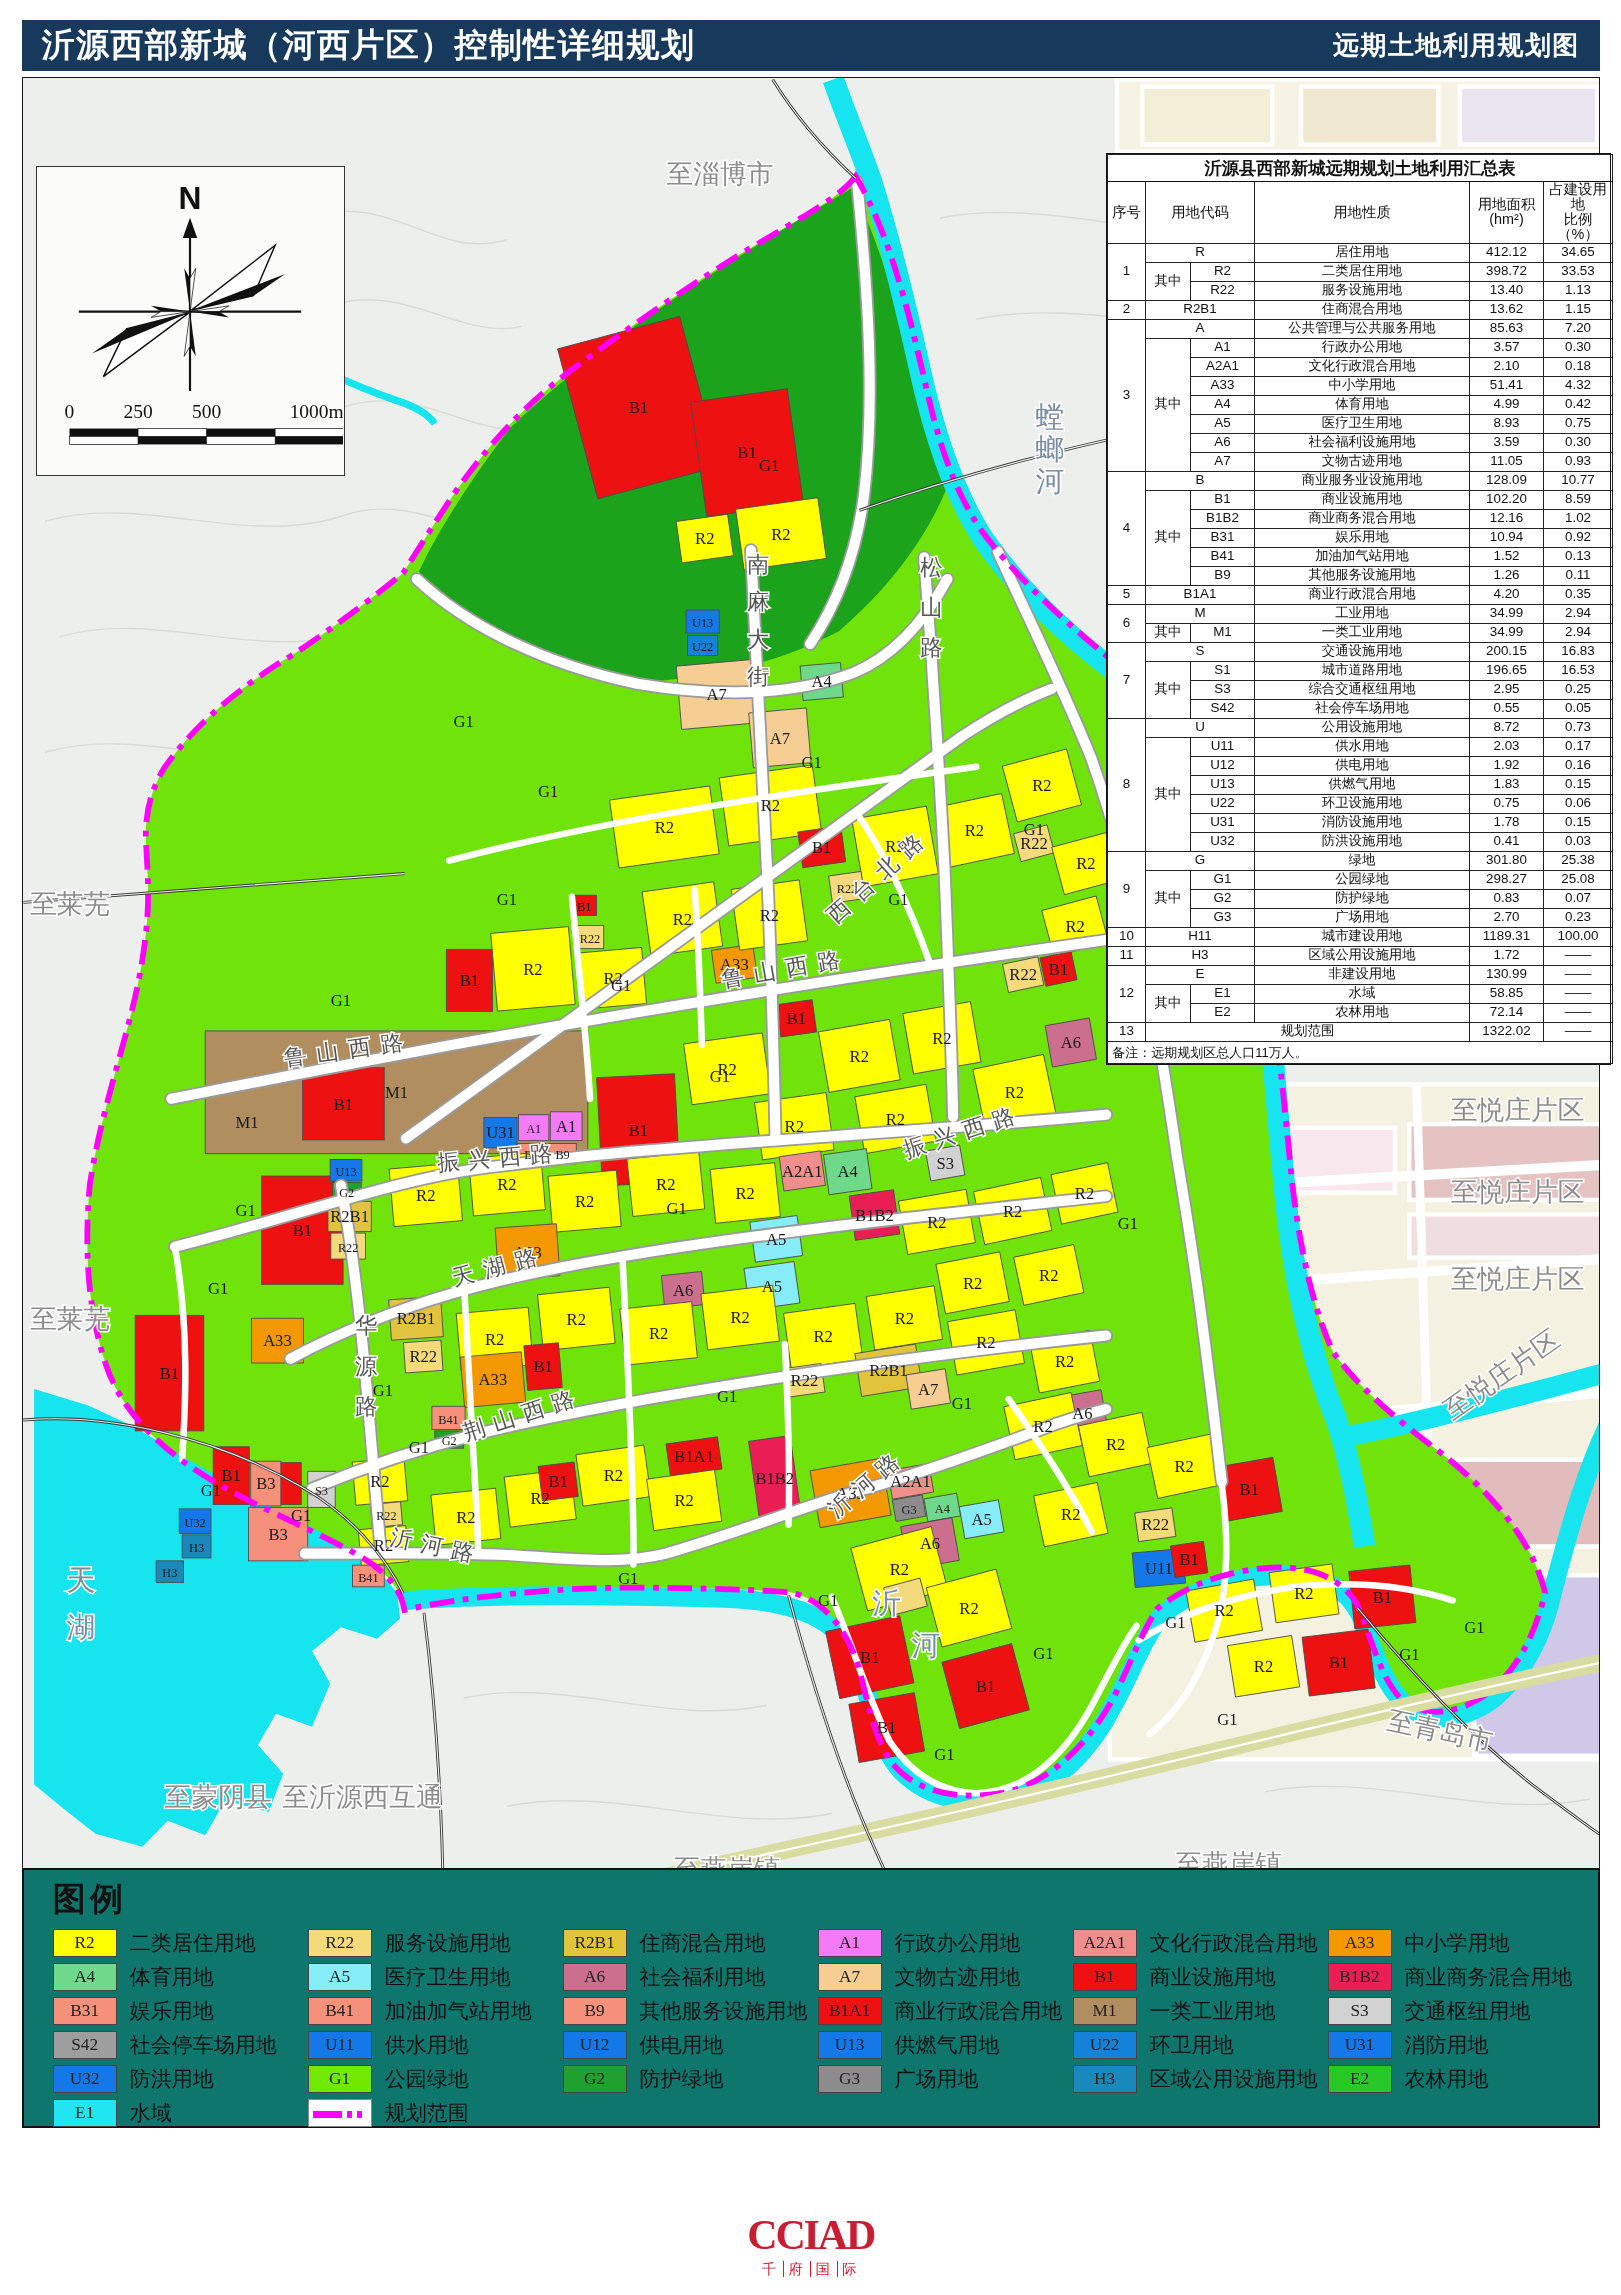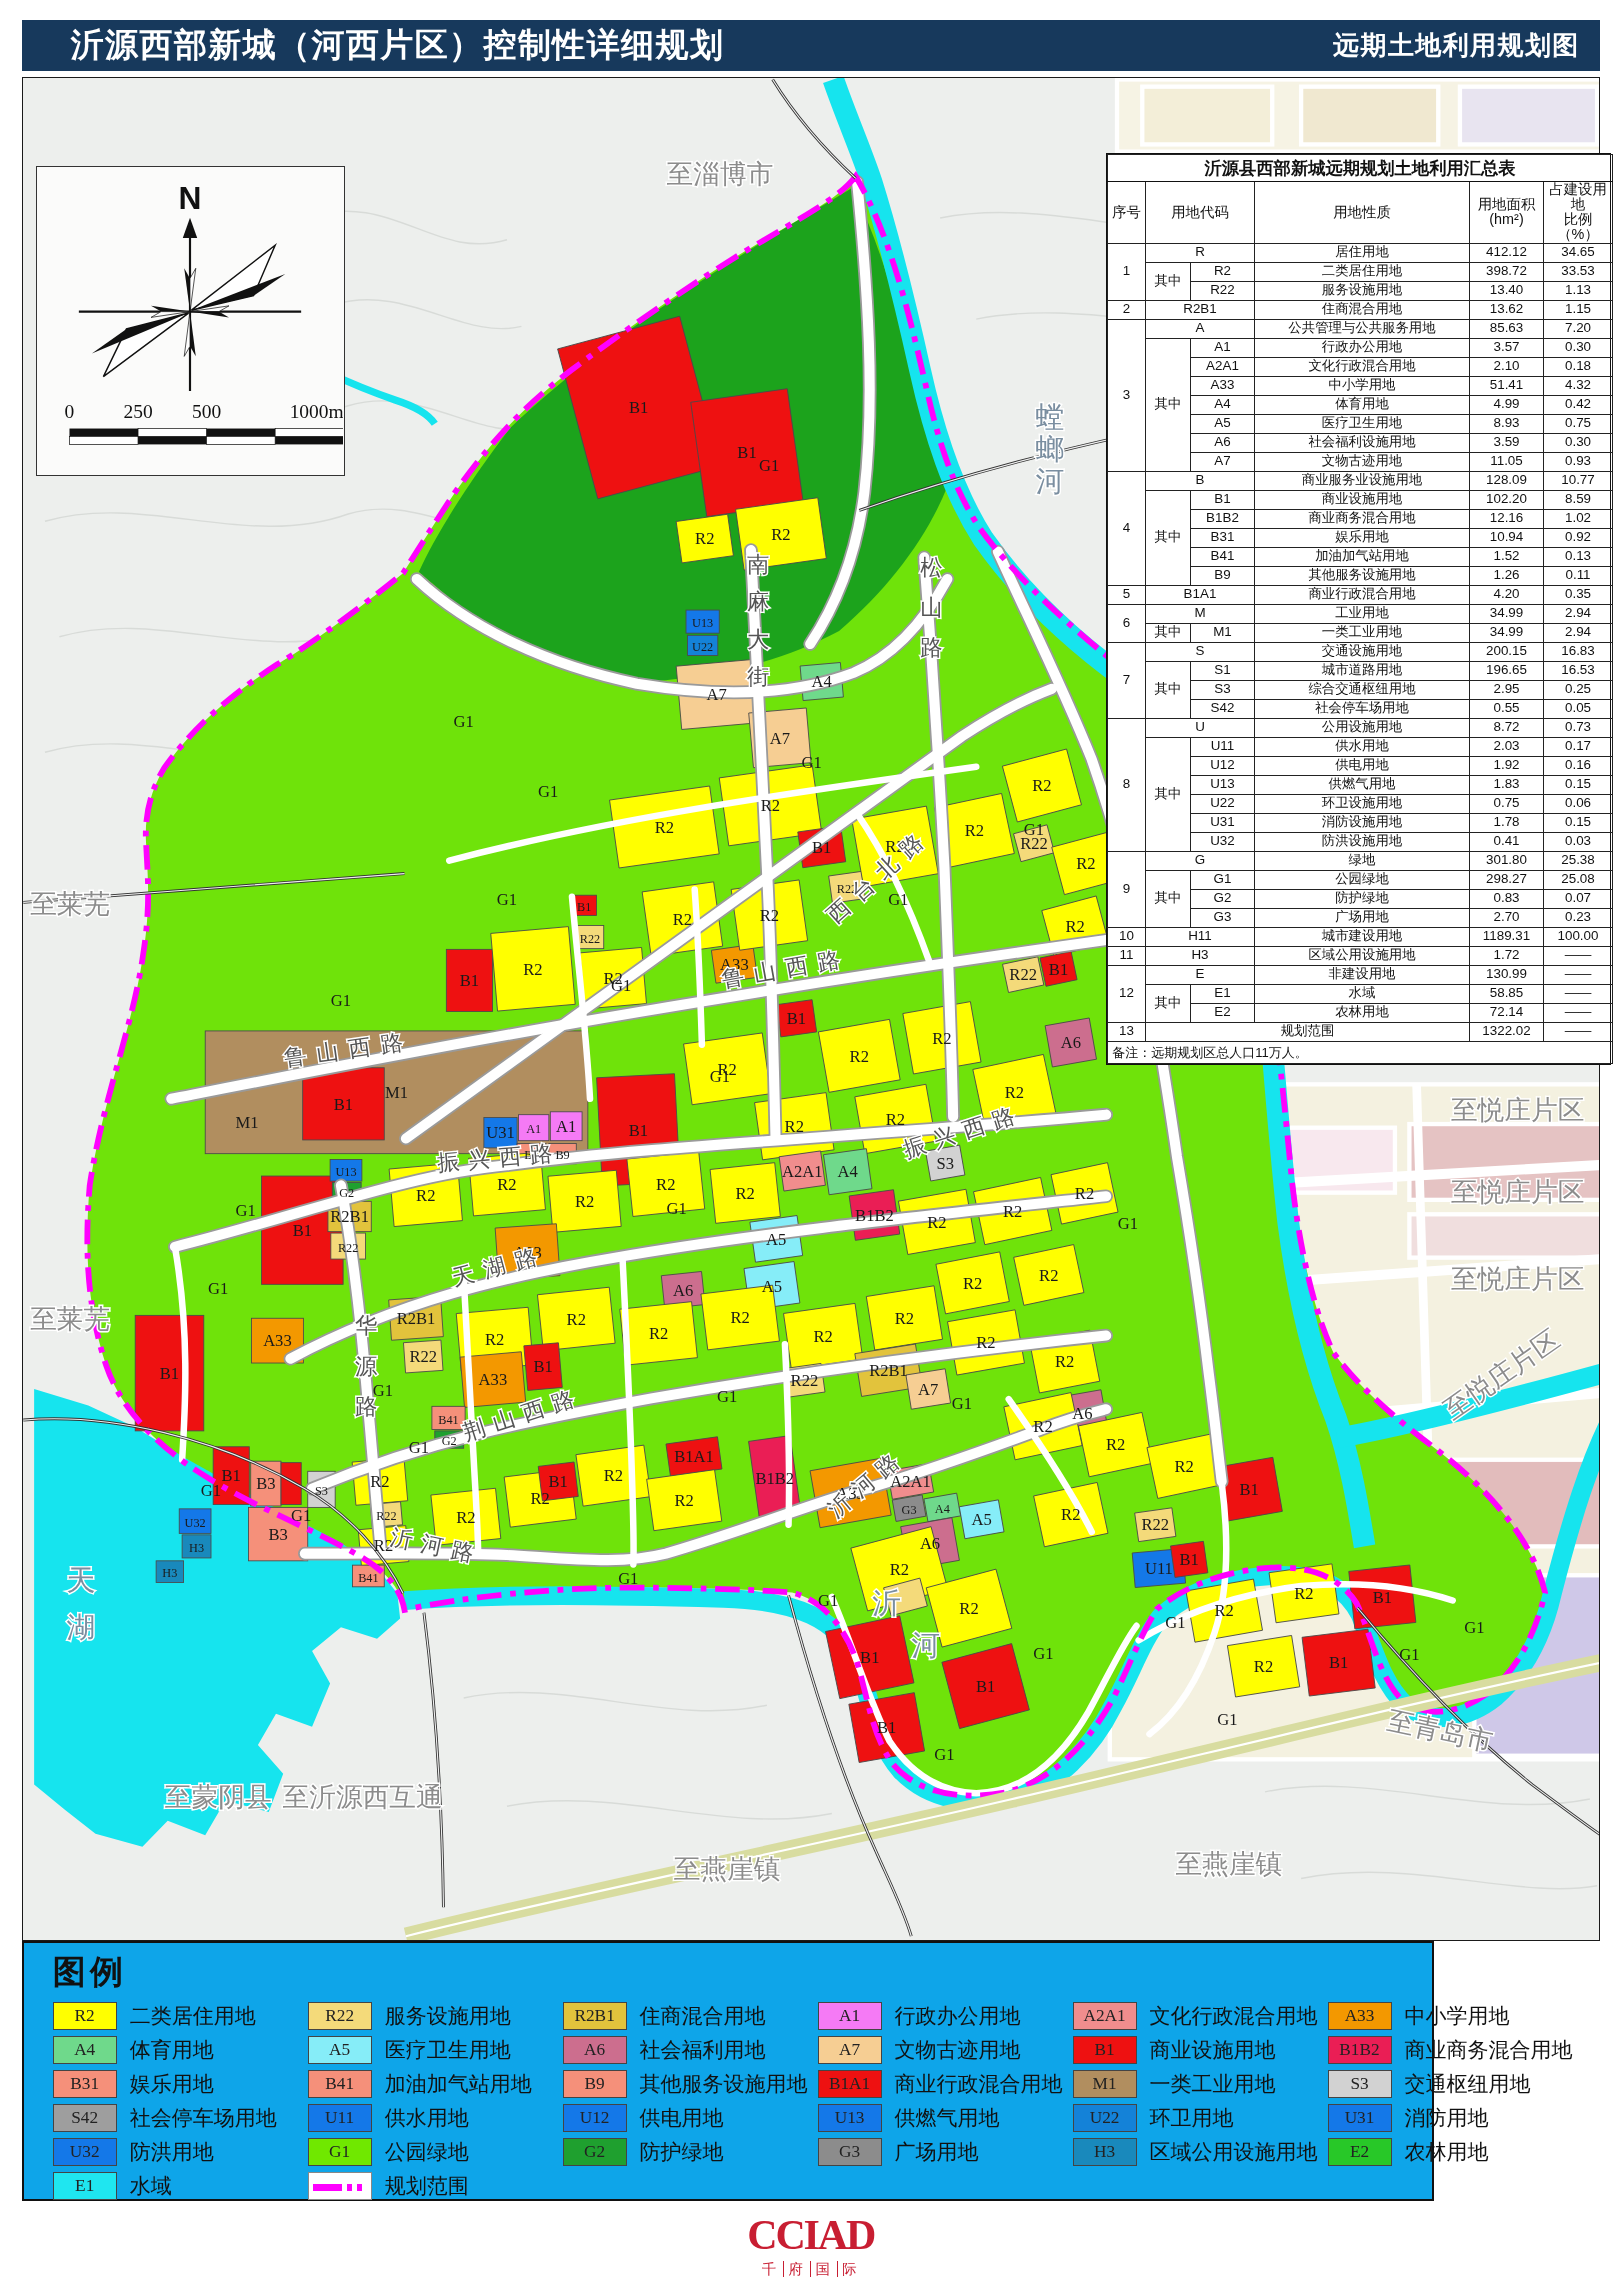--- a/index.html
+++ b/index.html
@@ -1,38 +1,38 @@
 <!DOCTYPE html>
 <html style="font-size:11.6px"><head>
 <meta charset="utf-8">
 <style>
   html,body{margin:0;padding:0;background:#fff;}
   body{width:1621px;height:2295px;position:relative;font-family:"Liberation Sans",sans-serif;}
   .abs{position:absolute;}
   
   #header{left:21.7px;top:20px;width:1578px;height:51px;background:#17395C;color:#fff;
     display:flex;align-items:center;justify-content:space-between;padding:0 20px;box-sizing:border-box;}
-  #header .t1{font-size:33px;font-weight:bold;letter-spacing:1.4px;margin-left:29px;}
+  #header .t1{font-size:33px;font-weight:bold;letter-spacing:1.4px;}
   #header .t2{font-size:26px;font-weight:bold;letter-spacing:1.4px;}
   
   #map-region{left:21.7px;top:77px;width:1578px;height:1864px;background:#EDEFED;border:1.4px solid #1a1a1a;box-sizing:border-box;overflow:hidden;}
   #map-svg{position:absolute;left:0;top:0;}
   #map-svg text{font-family:"Liberation Serif","DejaVu Serif",serif;}
   
   #compass{left:35px;top:165px;width:309px;height:310px;background:#fbfbfa;border:1.4px solid #333;box-sizing:border-box;}
   
   #table-box{left:1106px;top:153px;width:505px;background:#fff;border:1.8px solid #111;box-sizing:border-box;}
   #lu-table{border-collapse:collapse;width:100%;table-layout:fixed;}
   #lu-table td{border:0.7px solid #222;text-align:center;font-size:13.4px;color:#111;height:18px;line-height:1.05;padding:0 0.7px;overflow:hidden;}
   #lu-table td.title{font-size:17.3px;font-weight:bold;height:26px;border-bottom:1.4px solid #111;}
   #lu-table td.hd{font-weight:normal;font-size:14.4px;height:40px;}
   #lu-table td.code{font-family:"Liberation Sans",sans-serif;}
   #lu-table td.note{text-align:left;font-size:13px;height:21.7px;padding-left:4.3px;}
   
-  #legend{left:21.7px;top:1941px;width:1412px;height:260px;background:#0ea5e9;border:2.2px solid #111;box-sizing:border-box;}
+  #legend{left:21.7px;top:1868px;width:1578px;height:260px;background:#0f766e;border:2.2px solid #111;box-sizing:border-box;}
   #legend-title{position:absolute;left:29px;top:7.2px;font-size:33px;font-weight:bold;color:#111;letter-spacing:4.3px;}
   #legend-grid{position:absolute;left:29px;top:56px;width:1524px;display:grid;grid-template-columns:repeat(6,1fr);grid-auto-rows:34px;column-gap:5.8px;}
   .lg-item{display:flex;align-items:center;gap:13px;}
   .lg-sw{width:64px;height:27.4px;border:1.1px solid #444;box-sizing:border-box;display:flex;align-items:center;justify-content:center;
      font-family:"Liberation Serif",serif;font-size:17.3px;color:#222;flex:0 0 auto;}
   .lg-line{width:64px;height:27.4px;border:1.1px solid #888;box-sizing:border-box;position:relative;background:#fff;flex:0 0 auto;}
   .lg-line:before{content:"";position:absolute;left:4.3px;top:10.8px;width:29px;height:6.5px;background:#FF00FF;}
   .lg-line:after{content:"";position:absolute;left:38px;top:10.8px;width:5.8px;height:6.5px;background:#FF00FF;box-shadow:10px 0 0 #FF00FF;}
   .lg-lb{font-size:21px;color:#111;white-space:nowrap;}
   

